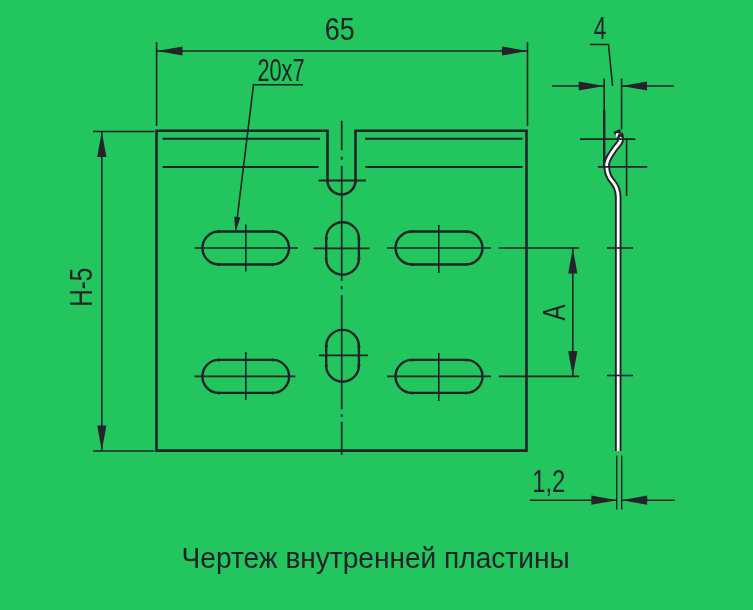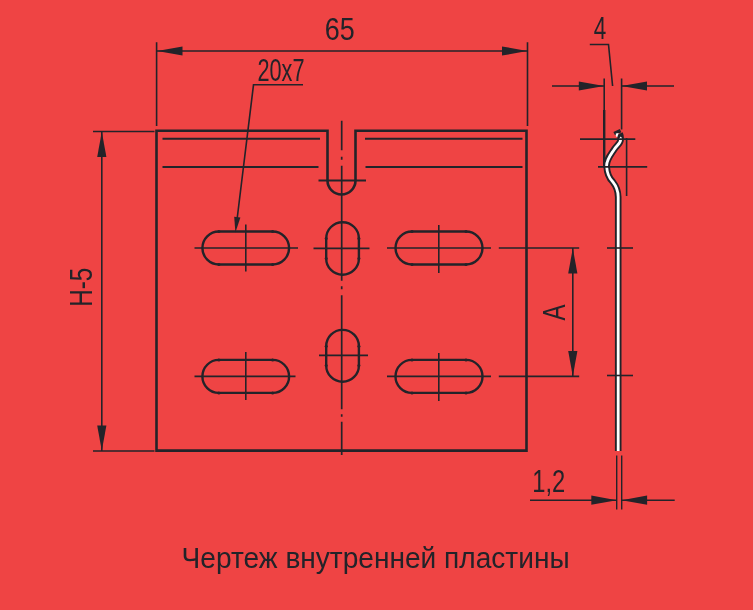--- a/index.html
+++ b/index.html
@@ -1,16 +1,16 @@
 <!DOCTYPE html>
 <html><head>
 <meta charset="utf-8">
 <style>
   html,body{margin:0;padding:0;background:#ffffff;}
-  .wrap{width:753px;height:610px;position:relative;background:#ef4444;overflow:hidden;}
+  .wrap{width:753px;height:610px;position:relative;background:#22c55e;overflow:hidden;}
   svg{display:block;}
   text{font-family:"Liberation Sans", sans-serif; fill:#232329;}
 </style>
 </head>
 <body>
 <div class="wrap">
 <svg width="753" height="610" viewBox="0 0 753 610">
 <g stroke="#232329" fill="none" stroke-linecap="butt">
 
 <path d="M 156.5 130.7 H 327.5 V 180.5 A 14 14 0 0 0 355.5 180.5 V 130.7 H 526.5 V 450.6 H 156.5 Z" stroke-width="2.6"></path>

